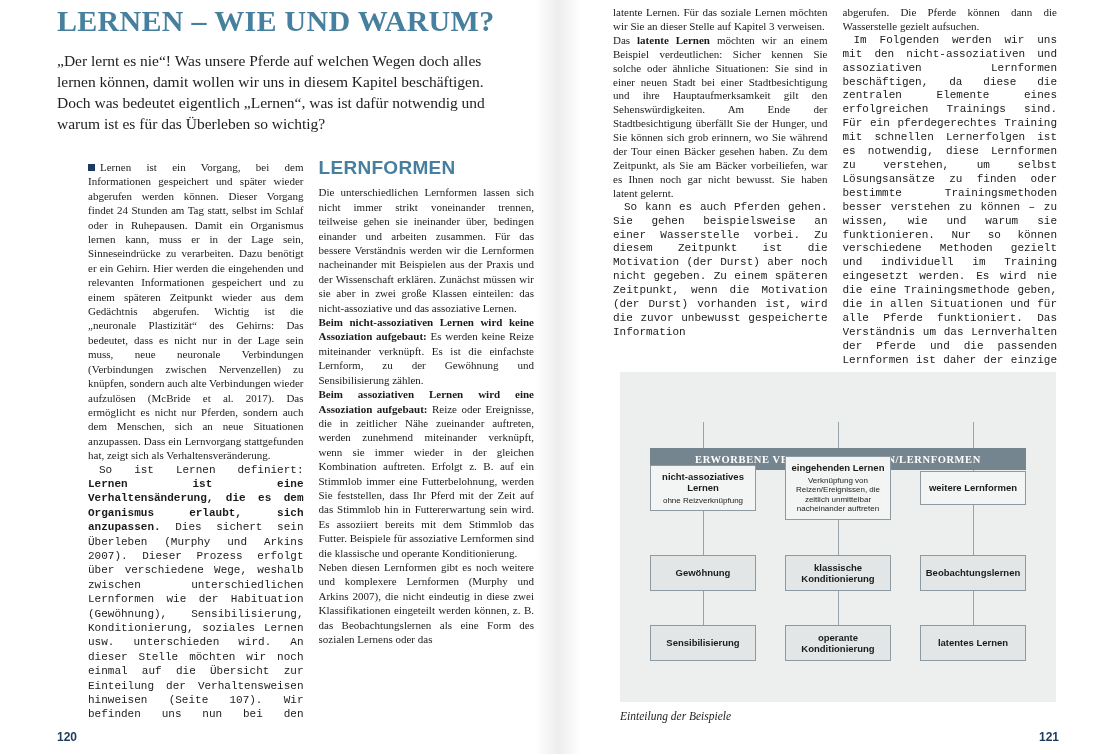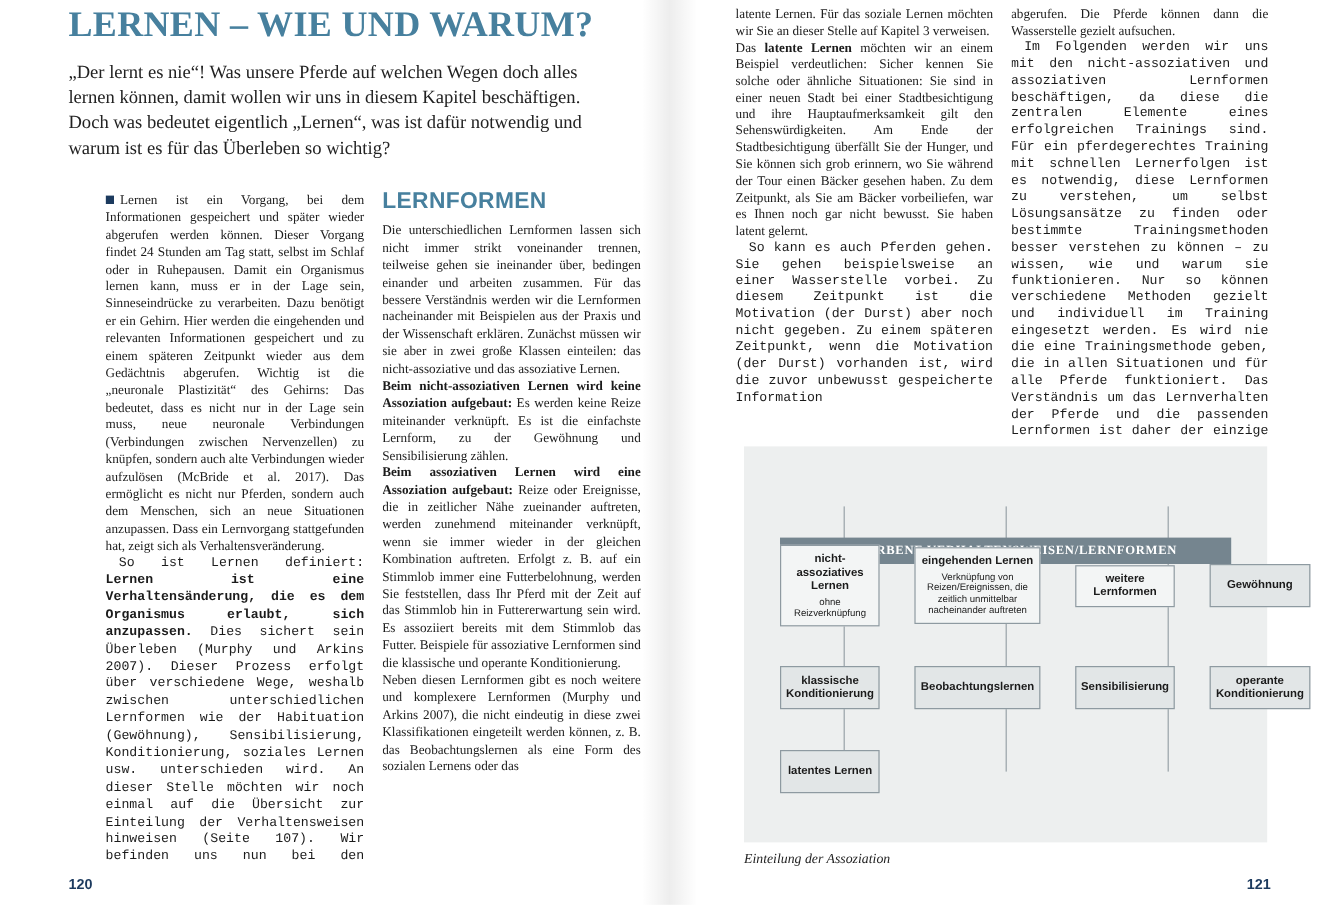--- a/index.html
+++ b/index.html
@@ -63,21 +63,21 @@
     letter-spacing:0.6px; display:flex; align-items:center; justify-content:center;
     z-index:2;
     margin-top:48px;
   }
   .fig-lines span { position:absolute; top:50px; width:1px; height:221px; background:#98a2a8; z-index:1; }
   .fig-lines .l1 { left:83px; }
   .fig-lines .l2 { left:218px; }
   .fig-lines .l3 { left:353px; }
   .fig-grid {
     position:absolute; left:30px; right:30px; top:74px;
-    display:grid; grid-template-columns:1fr 1fr 1fr 1fr; column-gap:29px;
+    display:grid; grid-template-columns:1fr 1fr 1fr; column-gap:29px;
     grid-template-rows:84px 54px 54px; row-gap:16px; align-items:center;
     z-index:2;
   }
   .fig-box {
     background:#f3f5f5; border:1px solid var(--fig-border, #8e9aa1);
     font-family:"Liberation Sans", sans-serif; text-align:center;
     padding:5px 4px; display:flex; flex-direction:column; justify-content:center;
     min-height:34px;
   }
   .fig-box.child {
@@ -150,16 +150,16 @@
 
       </div>
       <div class="fig-box child">Gewöhnung</div>
       <div class="fig-box child">klassische Konditionierung</div>
       <div class="fig-box child">Beobachtungslernen</div>
       <div class="fig-box child">Sensibilisierung</div>
       <div class="fig-box child">operante Konditionierung</div>
       <div class="fig-box child">latentes Lernen</div>
     </div>
   </div>
-  <div class="fig-caption">Einteilung der Assoziation</div>
+  <div class="fig-caption">Einteilung der Beispiele</div>
 </div>
 
 <div class="pagenum pagenum-right">121</div>
 
 </body></html>

